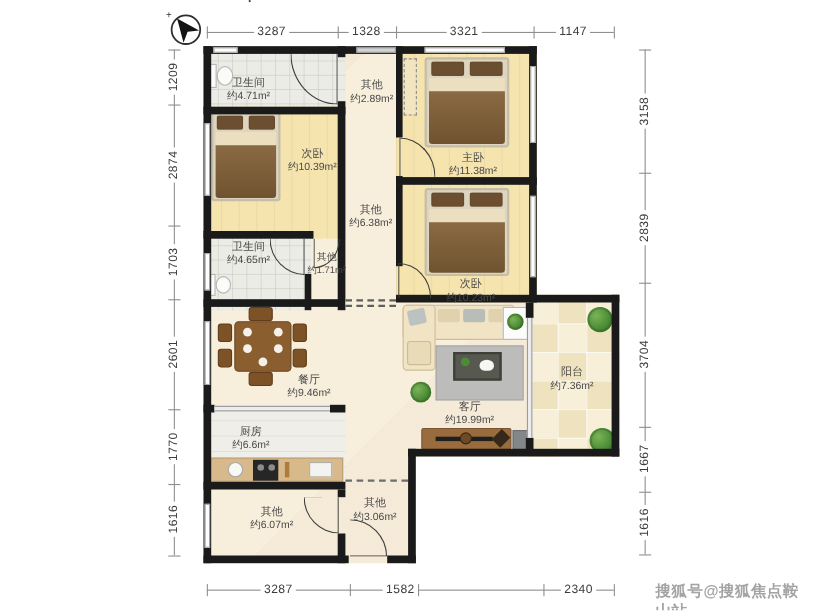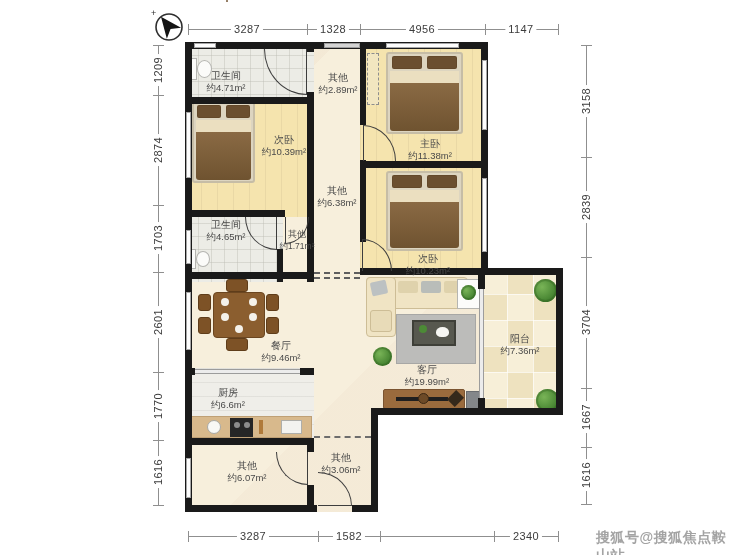--- a/index.html
+++ b/index.html
@@ -218,33 +218,33 @@
 
   <div>
     <div class="dline" style="left:188px;top:29px;width:370px;height:1px;"></div>
     <div class="tick" style="left:188px;top:24px;width:1px;height:11px;"></div>
     <div class="tick" style="left:307px;top:24px;width:1px;height:11px;"></div>
     <div class="tick" style="left:360px;top:24px;width:1px;height:11px;"></div>
     <div class="tick" style="left:485px;top:24px;width:1px;height:11px;"></div>
     <div class="tick" style="left:558px;top:24px;width:1px;height:11px;"></div>
     <div class="dnum" style="left:247px;top:29px;">3287</div>
     <div class="dnum" style="left:333px;top:29px;">1328</div>
-    <div class="dnum" style="left:422px;top:29px;">4956</div>
+    <div class="dnum" style="left:422px;top:29px;">3321</div>
     <div class="dnum" style="left:521px;top:29px;">1147</div>
   </div>
 
   <div>
     <div class="dline" style="left:188px;top:536px;width:370px;height:1px;"></div>
     <div class="tick" style="left:188px;top:531px;width:1px;height:11px;"></div>
     <div class="tick" style="left:318px;top:531px;width:1px;height:11px;"></div>
     <div class="tick" style="left:380px;top:531px;width:1px;height:11px;"></div>
     <div class="tick" style="left:494px;top:531px;width:1px;height:11px;"></div>
     <div class="tick" style="left:558px;top:531px;width:1px;height:11px;"></div>
     <div class="dnum" style="left:253px;top:536px;">3287</div>
-    <div class="dnum" style="left:349px;top:536px;">1582</div>
+    <div class="dnum" style="left:364px;top:536px;">1582</div>
     <div class="dnum" style="left:437px;top:536px;margin-top:43px;">2963</div>
     <div class="dnum" style="left:526px;top:536px;">2340</div>
   </div>
 
   <div>
     <div class="dline" style="left:158px;top:45px;width:1px;height:460px;"></div>
     <div class="tick" style="left:153px;top:45px;width:11px;height:1px;"></div>
     <div class="tick" style="left:153px;top:95px;width:11px;height:1px;"></div>
     <div class="tick" style="left:153px;top:205px;width:11px;height:1px;"></div>
     <div class="tick" style="left:153px;top:272px;width:11px;height:1px;"></div>

